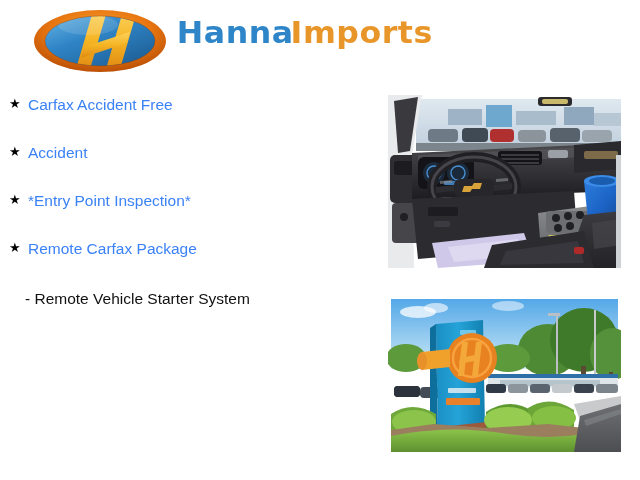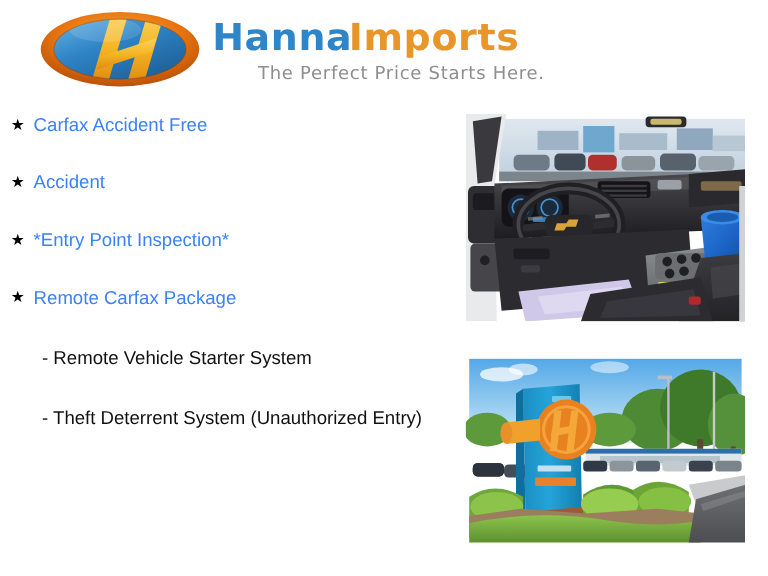--- a/index.html
+++ b/index.html
@@ -73,21 +73,21 @@
   .feature-label {
     display: block;
     margin-left: 28px;
     font-size: 15.5px;
     color: #3b82f6;
     line-height: 18px;
   }
   .subfeature-row {
     position: relative;
     margin-bottom: 29px;
-    padding-left: 35px;
+    padding-left: 25px;
     width: 340px;
   }
   .subfeature-label {
     display: block;
     font-size: 15.5px;
     color: #111;
     line-height: 21px;
   }
 
   
@@ -142,21 +142,20 @@
         <ellipse cx="58" cy="16" rx="30" ry="10" fill="#ffffff" opacity="0.13"></ellipse>
       </g>
       <ellipse cx="70" cy="32" rx="55" ry="25" fill="none" stroke="#8c3a03" stroke-width="1" opacity="0.35"></ellipse>
     </svg>
   </div>
 
   <div id="wordmark-hanna-imports">
     <span class="wm" id="wm-hanna">Hanna</span><span class="wm" id="wm-imports">Imports</span>
   </div>
 
-  <div id="tagline">The Perfect Price Starts Here.</div>
 </div>
 
 <div id="feature-list">
 
   <div class="feature-row">
     <span class="bullet-star">★</span>
     <span class="feature-label">Carfax Accident Free</span>
   </div>
 
   <div class="feature-row">
@@ -172,23 +171,20 @@
   <div class="feature-row">
     <span class="bullet-star">★</span>
     <span class="feature-label">Remote Carfax Package</span>
   </div>
 
   <div class="subfeature-row">
     <span class="subfeature-label">- Remote Vehicle Starter System</span>
   </div>
 
 
-  <div class="subfeature-row">
-    <span class="subfeature-label">- Theft Deterrent System (Unauthorized Entry)</span>
-  </div>
 </div>
 
 <div class="photo" id="photo-interior">
   <svg viewBox="0 0 233 173" xmlns="http://www.w3.org/2000/svg">
     <defs>
       <linearGradient id="skyG" x1="0" y1="0" x2="0" y2="1">
         <stop offset="0%" stop-color="#dfe8ef"></stop>
         <stop offset="100%" stop-color="#bfcedd"></stop>
       </linearGradient>
       <linearGradient id="dashG" x1="0" y1="0" x2="0" y2="1">

